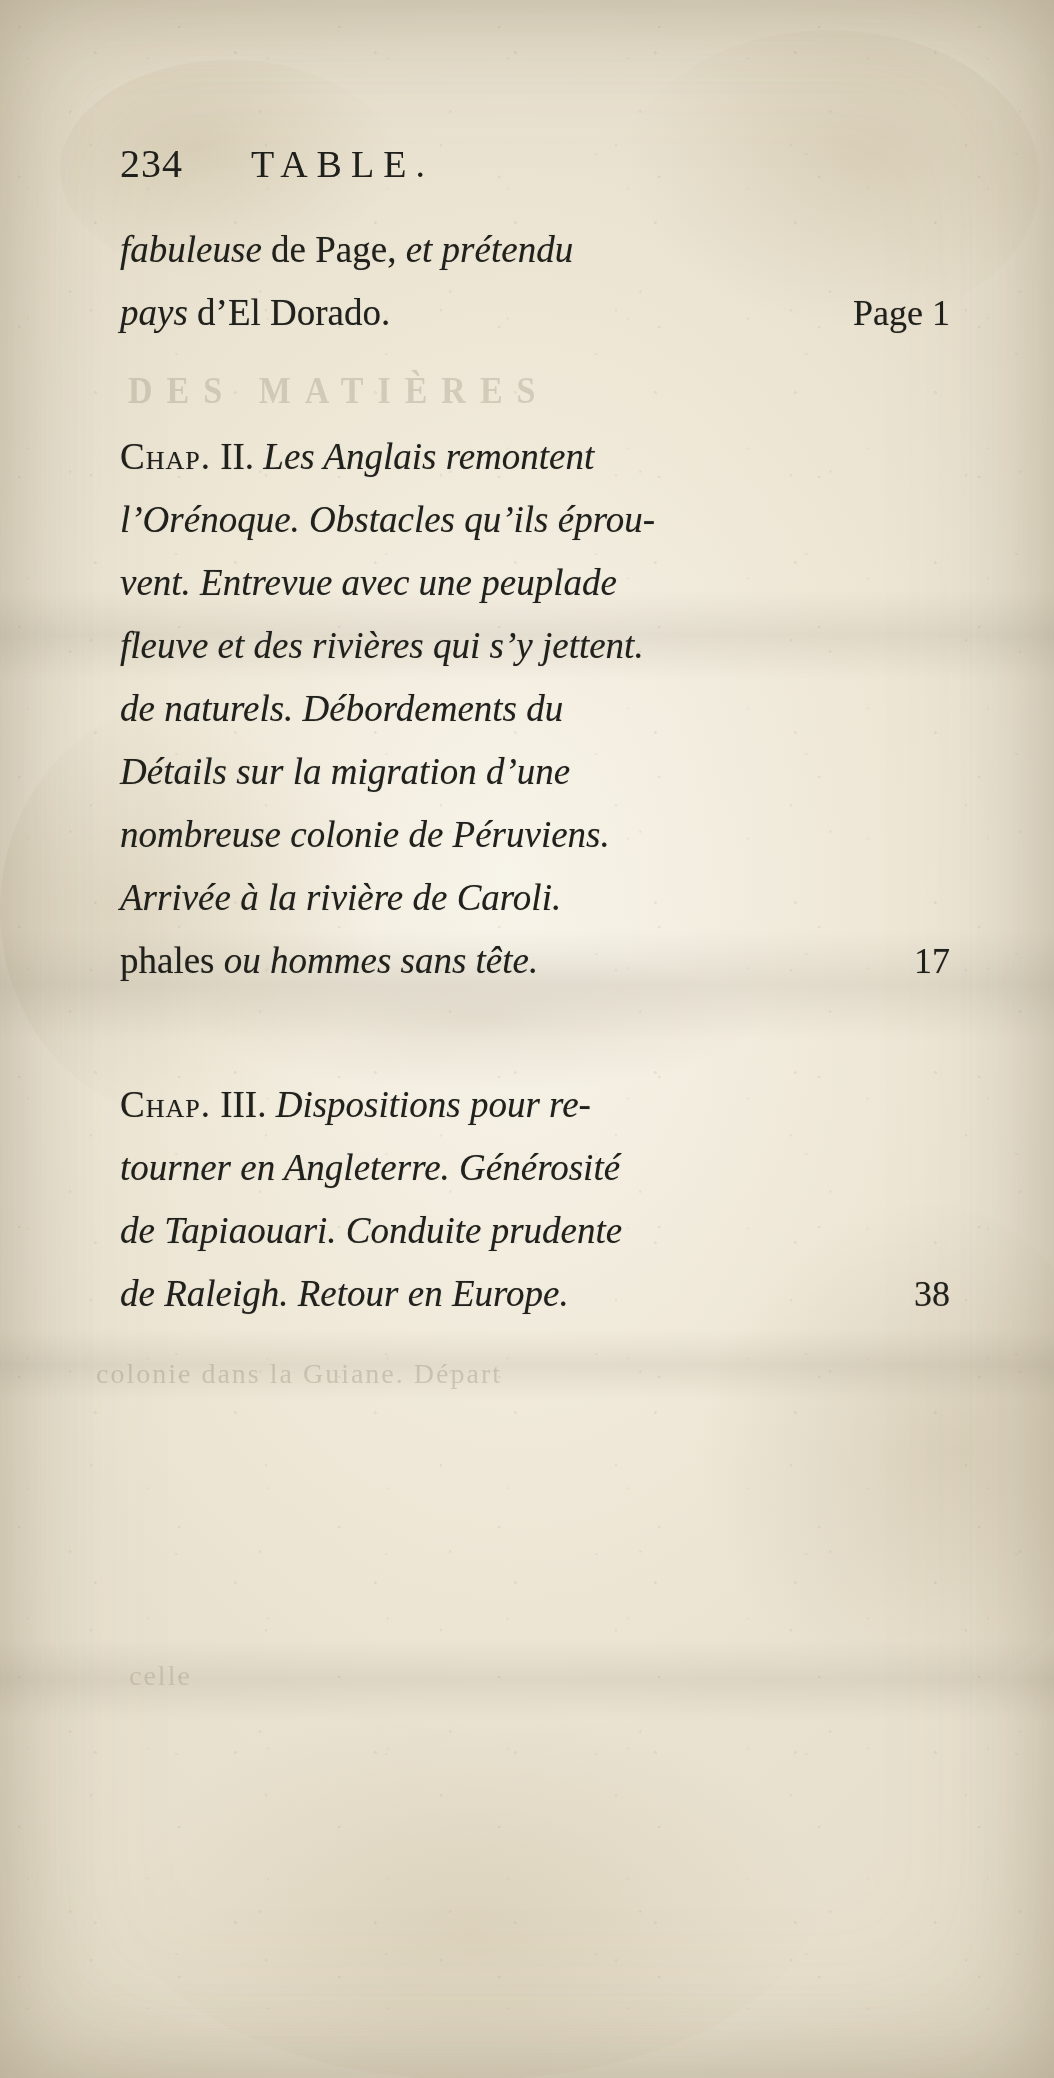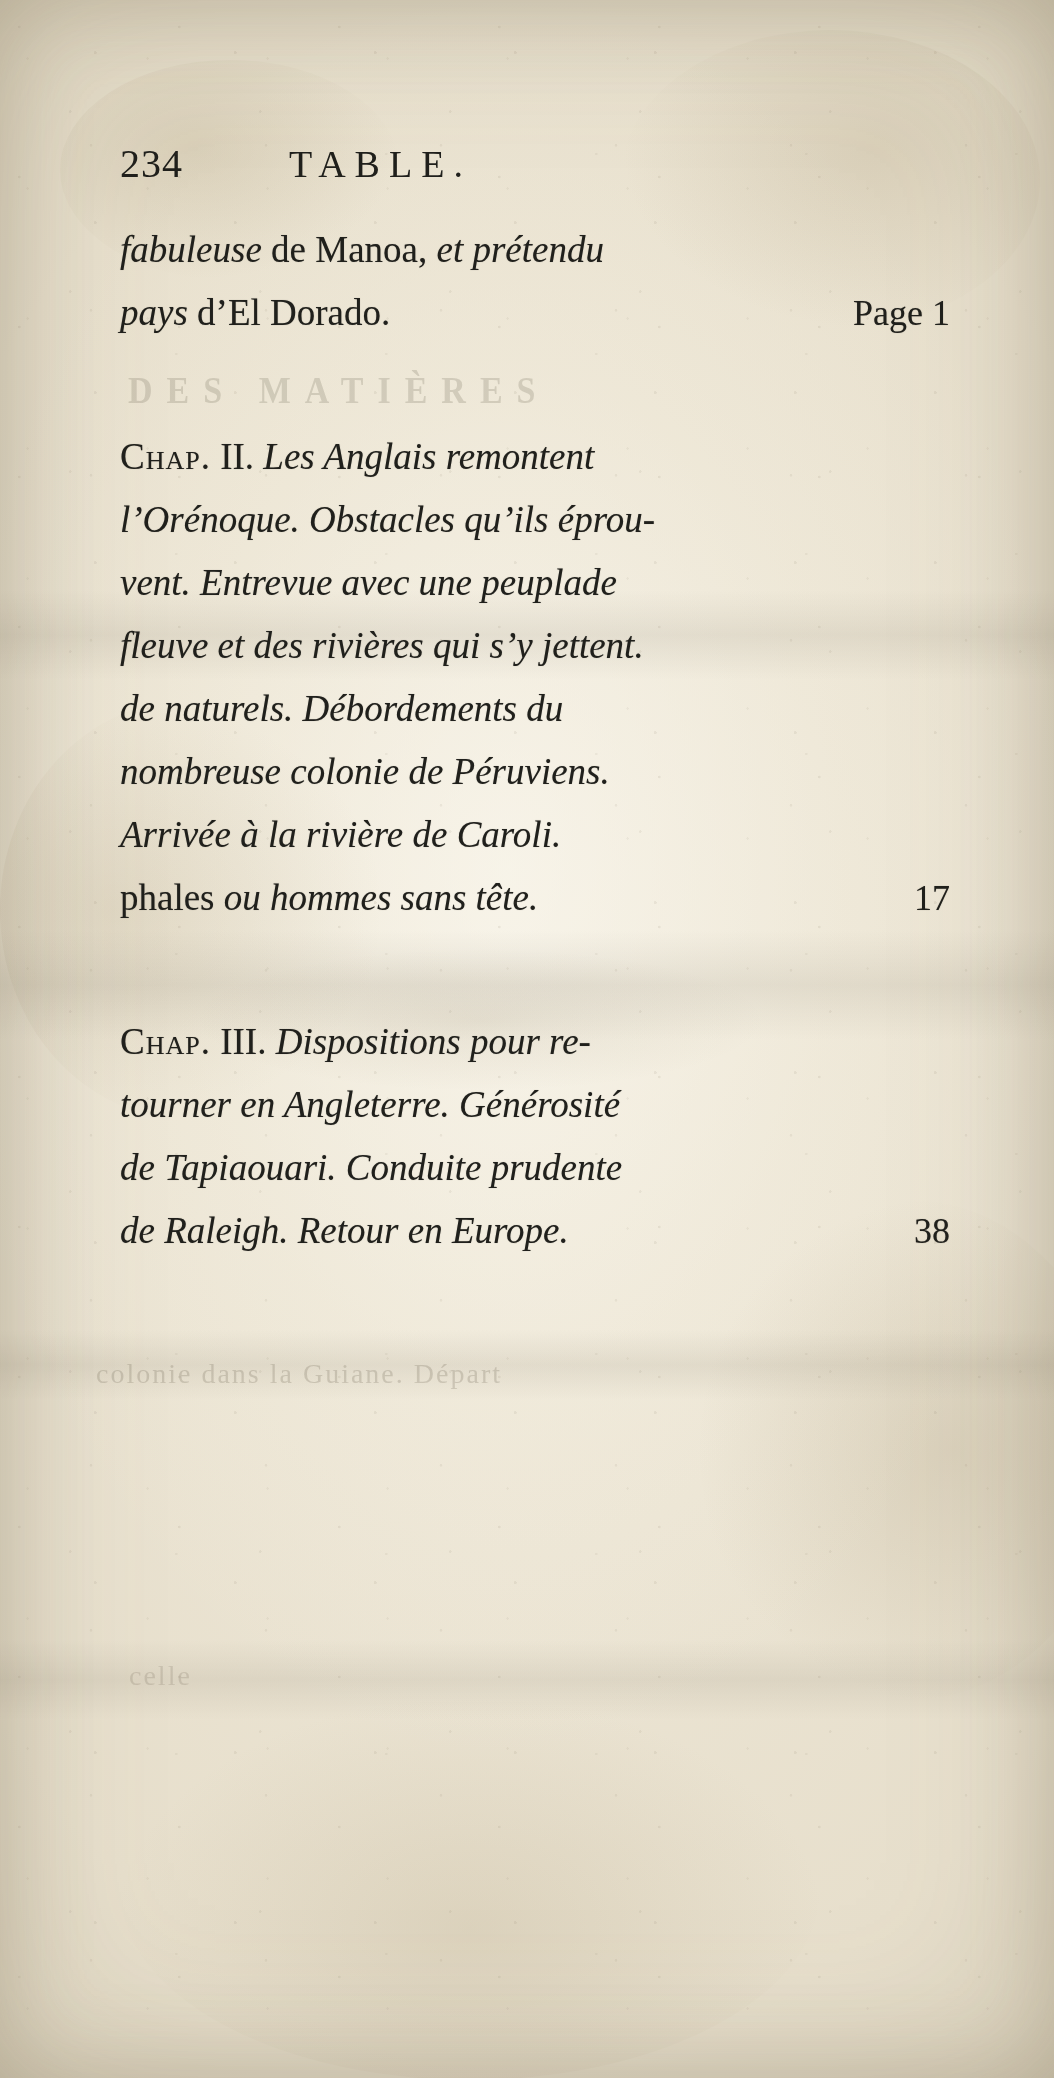--- a/index.html
+++ b/index.html
@@ -94,21 +94,21 @@
     align-items: baseline;
     height: 52px;
     margin-bottom: 26px;
   }
   #folio {
     font-size: 40px;
     letter-spacing: 1px;
     font-family: "Liberation Serif", serif;
   }
   #running-title {
-    margin-left: 106px;
+    margin-left: 68px;
     font-size: 38px;
     letter-spacing: 9px;
     font-variant: small-caps;
   }
 
   .entry {
     margin-bottom: 10px;
   }
   .line {
     display: flex;
@@ -185,21 +185,21 @@
   <div class="ghost" id="ghost-line-2">celle</div>
 
   <div id="textblock">
     <div class="head-row">
       <div id="folio">234</div>
       <div id="running-title">TABLE.</div>
     </div>
     <div id="entries">
         <div class="entry">
           <div class="line">
-            <span class="txt"><span class="it">fabuleuse</span><span class="rom"> de Manoa, </span><span class="it">et prétendu</span></span>
+            <span class="txt"><span class="it">fabuleuse</span><span class="rom"> de Page, </span><span class="it">et prétendu</span></span>
           </div>
           <div class="line">
             <span class="txt"><span class="it">pays </span><span class="rom">d’El Dorado.</span></span>
             <span class="pagenum">Page 1</span>
           </div>
         </div>
         <div class="gap-lg"></div>
         <div class="entry">
           <div class="line">
             <span class="txt"><span class="sc">Chap.</span><span class="rom"> II. </span><span class="it">Les Anglais remontent</span></span>
@@ -210,20 +210,23 @@
           <div class="line">
             <span class="txt"><span class="it">vent. Entrevue avec une peuplade</span></span>
           </div>
           <div class="line">
             <span class="txt"><span class="it">fleuve et des rivières qui s’y jettent.</span></span>
           </div>
           <div class="line">
             <span class="txt"><span class="it">de naturels. Débordements du</span></span>
           </div>
           <div class="line">
+            <span class="txt"><span class="it">Détails sur la migration d’une</span></span>
+          </div>
+          <div class="line">
             <span class="txt"><span class="it">nombreuse colonie de Péruviens.</span></span>
           </div>
           <div class="line">
             <span class="txt"><span class="it">Arrivée à la rivière de Caroli.</span></span>
           </div>
           <div class="line">
             <span class="txt"><span class="rom">phales </span><span class="it">ou hommes sans tête.</span></span>
             <span class="pagenum">17</span>
           </div>
         </div>

